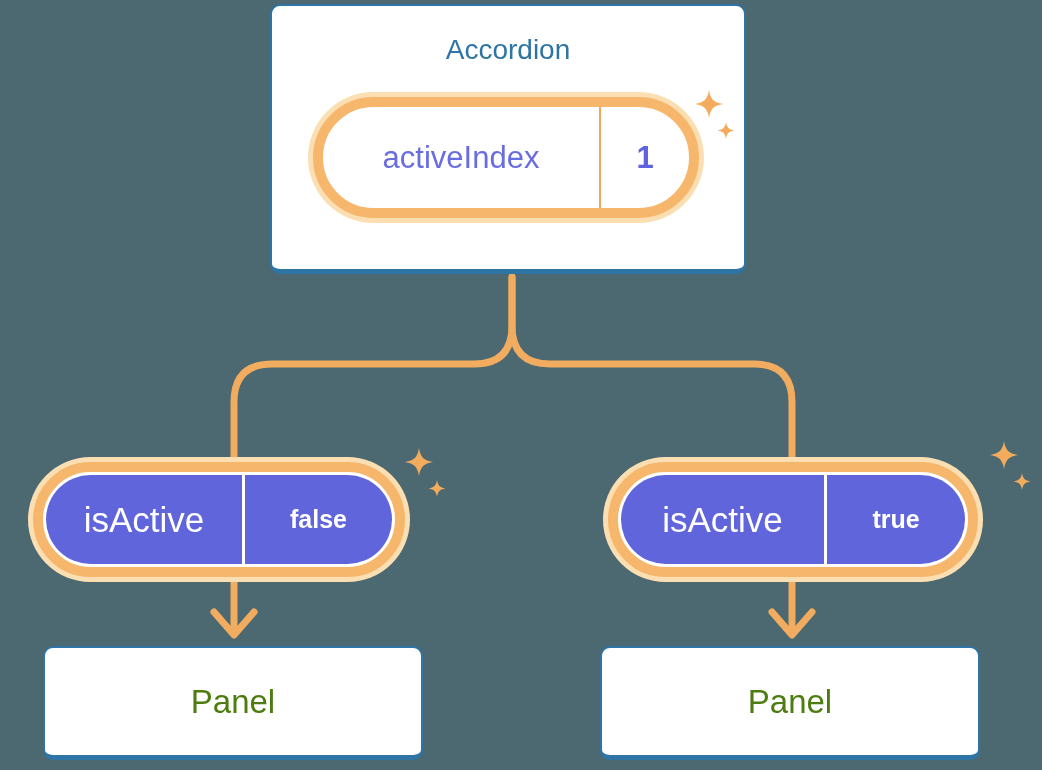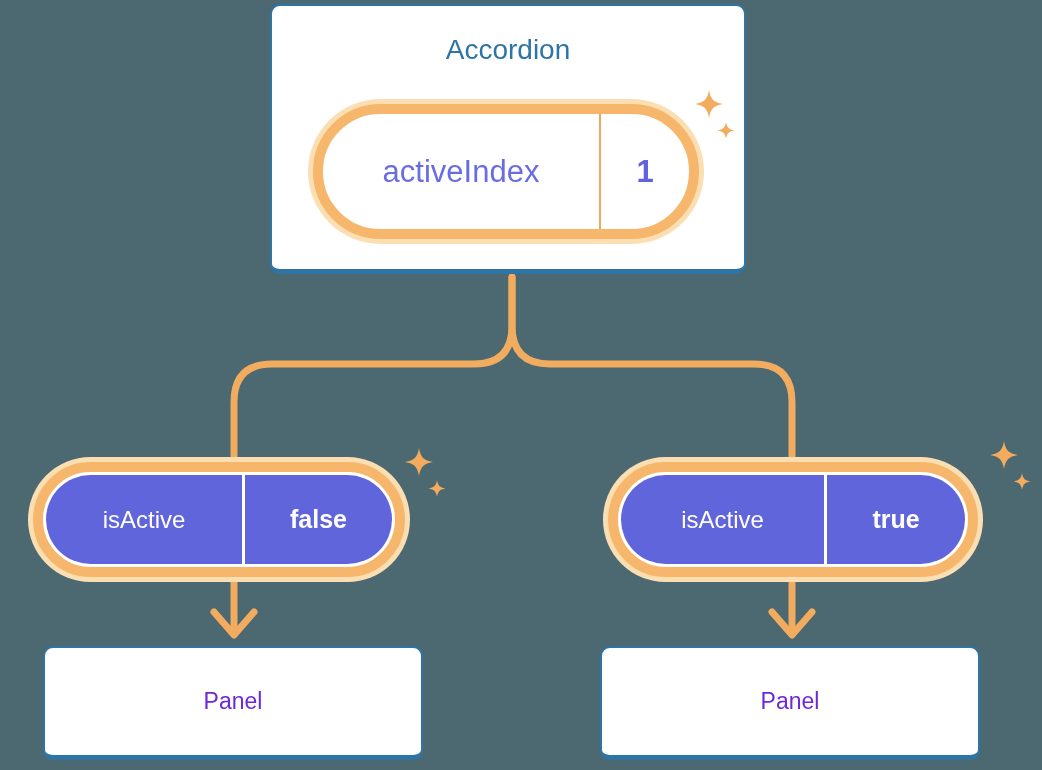--- a/index.html
+++ b/index.html
@@ -32,52 +32,52 @@
     position:absolute;
     box-sizing:border-box;
     border:10px solid #f6b76d;
     border-radius:70px;
     background:#ffffff;
     box-shadow:0 0 0 5px #fbdfb2;
     display:flex;
     align-items:stretch;
     z-index:3;
   }
-  .state-pill{left:313px;top:104px;width:386px;height:135px;}
+  .state-pill{left:313px;top:97px;width:386px;height:121px;}
   .state-pill .cell-name{
     flex:1;display:flex;align-items:center;justify-content:center;
     font-size:31px;color:#6a6de2;
   }
   .state-pill .divider{width:2px;background:#f0a85c;}
   .state-pill .cell-value{
     width:88px;display:flex;align-items:center;justify-content:center;
     font-size:31px;font-weight:700;color:#5f63df;
   }
   .prop-pill{padding:3px;}
   .prop-pill-left{left:33px;top:462px;width:372px;height:115px;}
   .prop-pill-right{left:608px;top:462px;width:370px;height:115px;}
   .prop-inner{
     flex:1;display:flex;align-items:stretch;
     background:#6165dc;border-radius:48px;overflow:hidden;
   }
   .prop-inner .cell-name{
     display:flex;align-items:center;justify-content:center;
-    font-size:24px;color:#ffffff;
+    font-size:35px;color:#ffffff;
   }
   .prop-pill-left .cell-name{width:196px;}
   .prop-pill-right .cell-name{width:203px;}
   .prop-inner .divider{width:3px;background:#ffffff;}
   .prop-inner .cell-value{
     flex:1;display:flex;align-items:center;justify-content:center;
     font-size:25px;font-weight:700;color:#ffffff;
   }
   .panel-card{width:380px;height:114px;top:646px;display:flex;align-items:center;justify-content:center;}
   .panel-card-left{left:43px;}
   .panel-card-right{left:600px;}
-  .panel-label{font-size:23px;color:#6d28d9;}
+  .panel-label{font-size:33px;color:#4d7c0f;}
   .sparkles{position:absolute;z-index:4;}
   .sp-top{left:692px;top:88px;}
   .sp-left{left:402px;top:446px;}
   .sp-right{left:987px;top:439px;}
 </style>
 </head>
 <body>
 
 <div class="stage">
 

